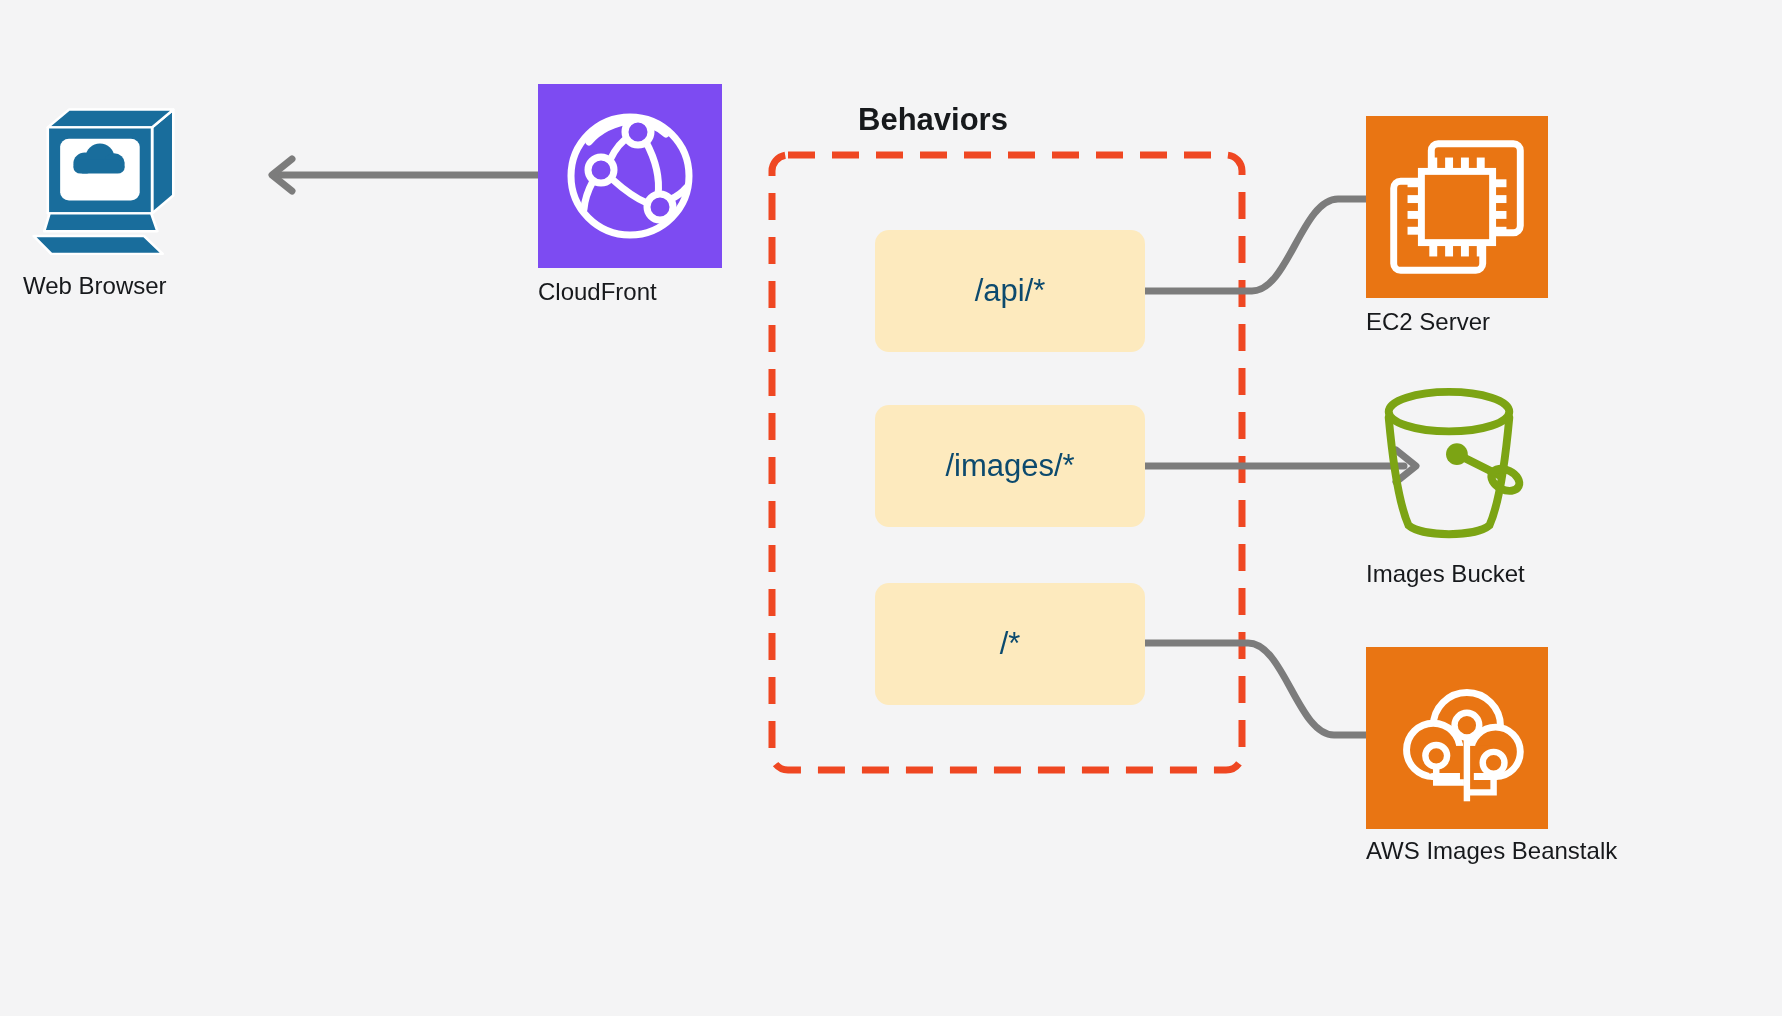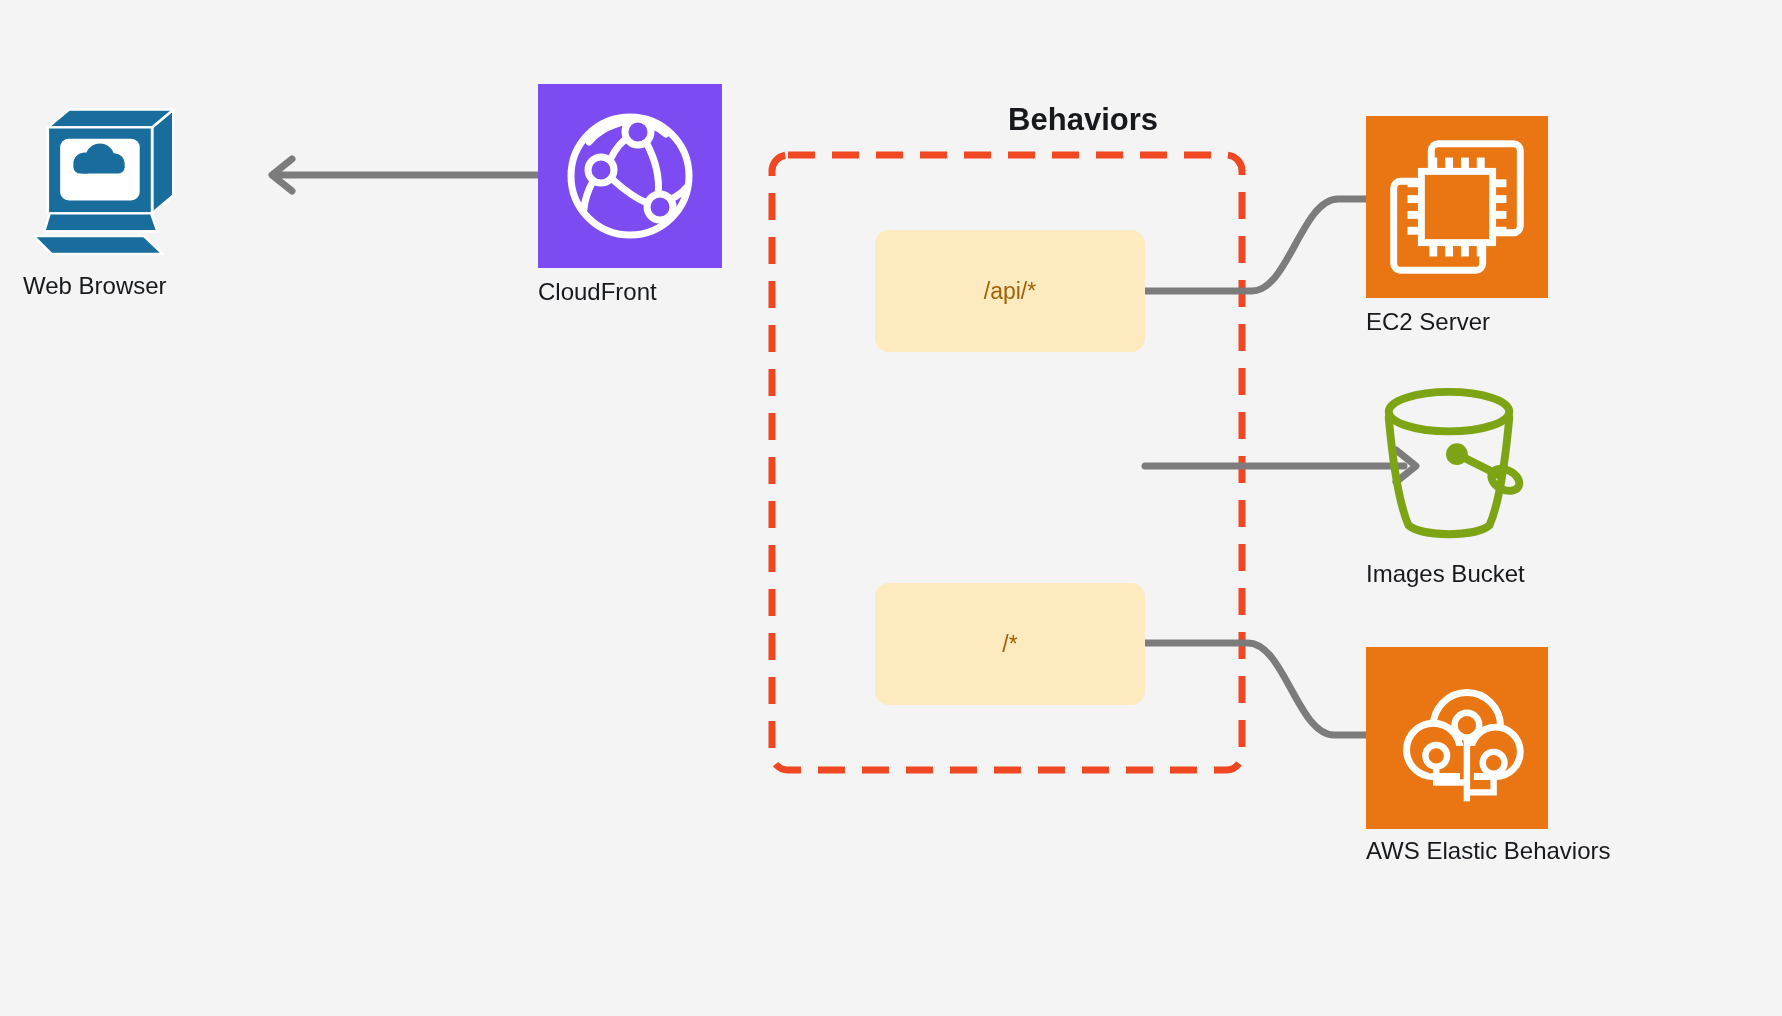--- a/index.html
+++ b/index.html
@@ -5,29 +5,29 @@
   html,body{margin:0;padding:0;background:#f4f4f5;}
   .canvas{
     position:relative;width:1782px;height:1016px;background:#f4f4f5;
     overflow:hidden;font-family:"Liberation Sans",sans-serif;
   }
   .wires{position:absolute;left:0;top:0;}
   .node{position:absolute;display:flex;flex-direction:column;align-items:flex-start;}
   .node .icon{display:block;line-height:0;}
   .node-label{font-size:24px;color:#17191c;margin-top:10px;white-space:nowrap;}
   .group-title{
-    position:absolute;left:858px;top:102px;width:300px;text-align:right;
+    position:absolute;left:858px;top:102px;width:300px;text-align:left;
     font-size:31px;font-weight:600;color:#17191c;
   }
   .behavior{
     position:absolute;left:875px;width:270px;height:122px;
     background:#fdeabe;border-radius:14px;
     display:flex;align-items:center;justify-content:center;
   }
-  .behavior-label{font-size:23px;color:#a16207;}
+  .behavior-label{font-size:31px;color:#0c4a6e;}
 </style>
 </head>
 <body>
 
 <div class="canvas">
 
   <svg class="wires" width="1782" height="1016" viewBox="0 0 1782 1016">
 
     <rect x="772" y="155" width="470" height="615" rx="16" fill="none" stroke="#ef4722" stroke-width="7" stroke-dasharray="27 17"></rect>
     <g stroke="#7c7c7c" stroke-width="7" fill="none" stroke-linecap="round" stroke-linejoin="round">
@@ -101,20 +101,23 @@
       </svg>
     </span>
     <div class="node-label">CloudFront</div>
   </div>
 
   <div class="group-title">Behaviors</div>
 
   <div class="behavior" style="top:230px">
     <span class="behavior-label">/api/*</span>
   </div>
+  <div class="behavior" style="top:405px">
+    <span class="behavior-label">/images/*</span>
+  </div>
   <div class="behavior" style="top:583px">
     <span class="behavior-label">/*</span>
   </div>
 
   <div class="node" style="left:1366px;top:116px;width:300px">
     <span class="icon">
       <svg width="182" height="182" viewBox="0 0 184 184">
         <rect width="184" height="184" fill="#e97513"></rect>
         <g fill="none" stroke="#ffffff" stroke-width="7">
           <rect x="66" y="28" width="90" height="90" rx="7"></rect>
@@ -176,16 +179,16 @@
           <path d="M71,121 V137 H99"></path>
           <path d="M129,128 V147 H105"></path>
         </g>
         <g stroke="#ffffff" stroke-width="6.5" fill="#e97513">
           <circle cx="102" cy="79" r="12.5"></circle>
           <circle cx="71" cy="110" r="11"></circle>
           <circle cx="129" cy="117" r="11"></circle>
         </g>
       </svg>
     </span>
-    <div class="node-label" style="margin-top:8px">AWS Elastic Behaviors</div>
+    <div class="node-label" style="margin-top:8px">AWS Images Beanstalk</div>
   </div>
 
 </div>
 
 </body></html>

